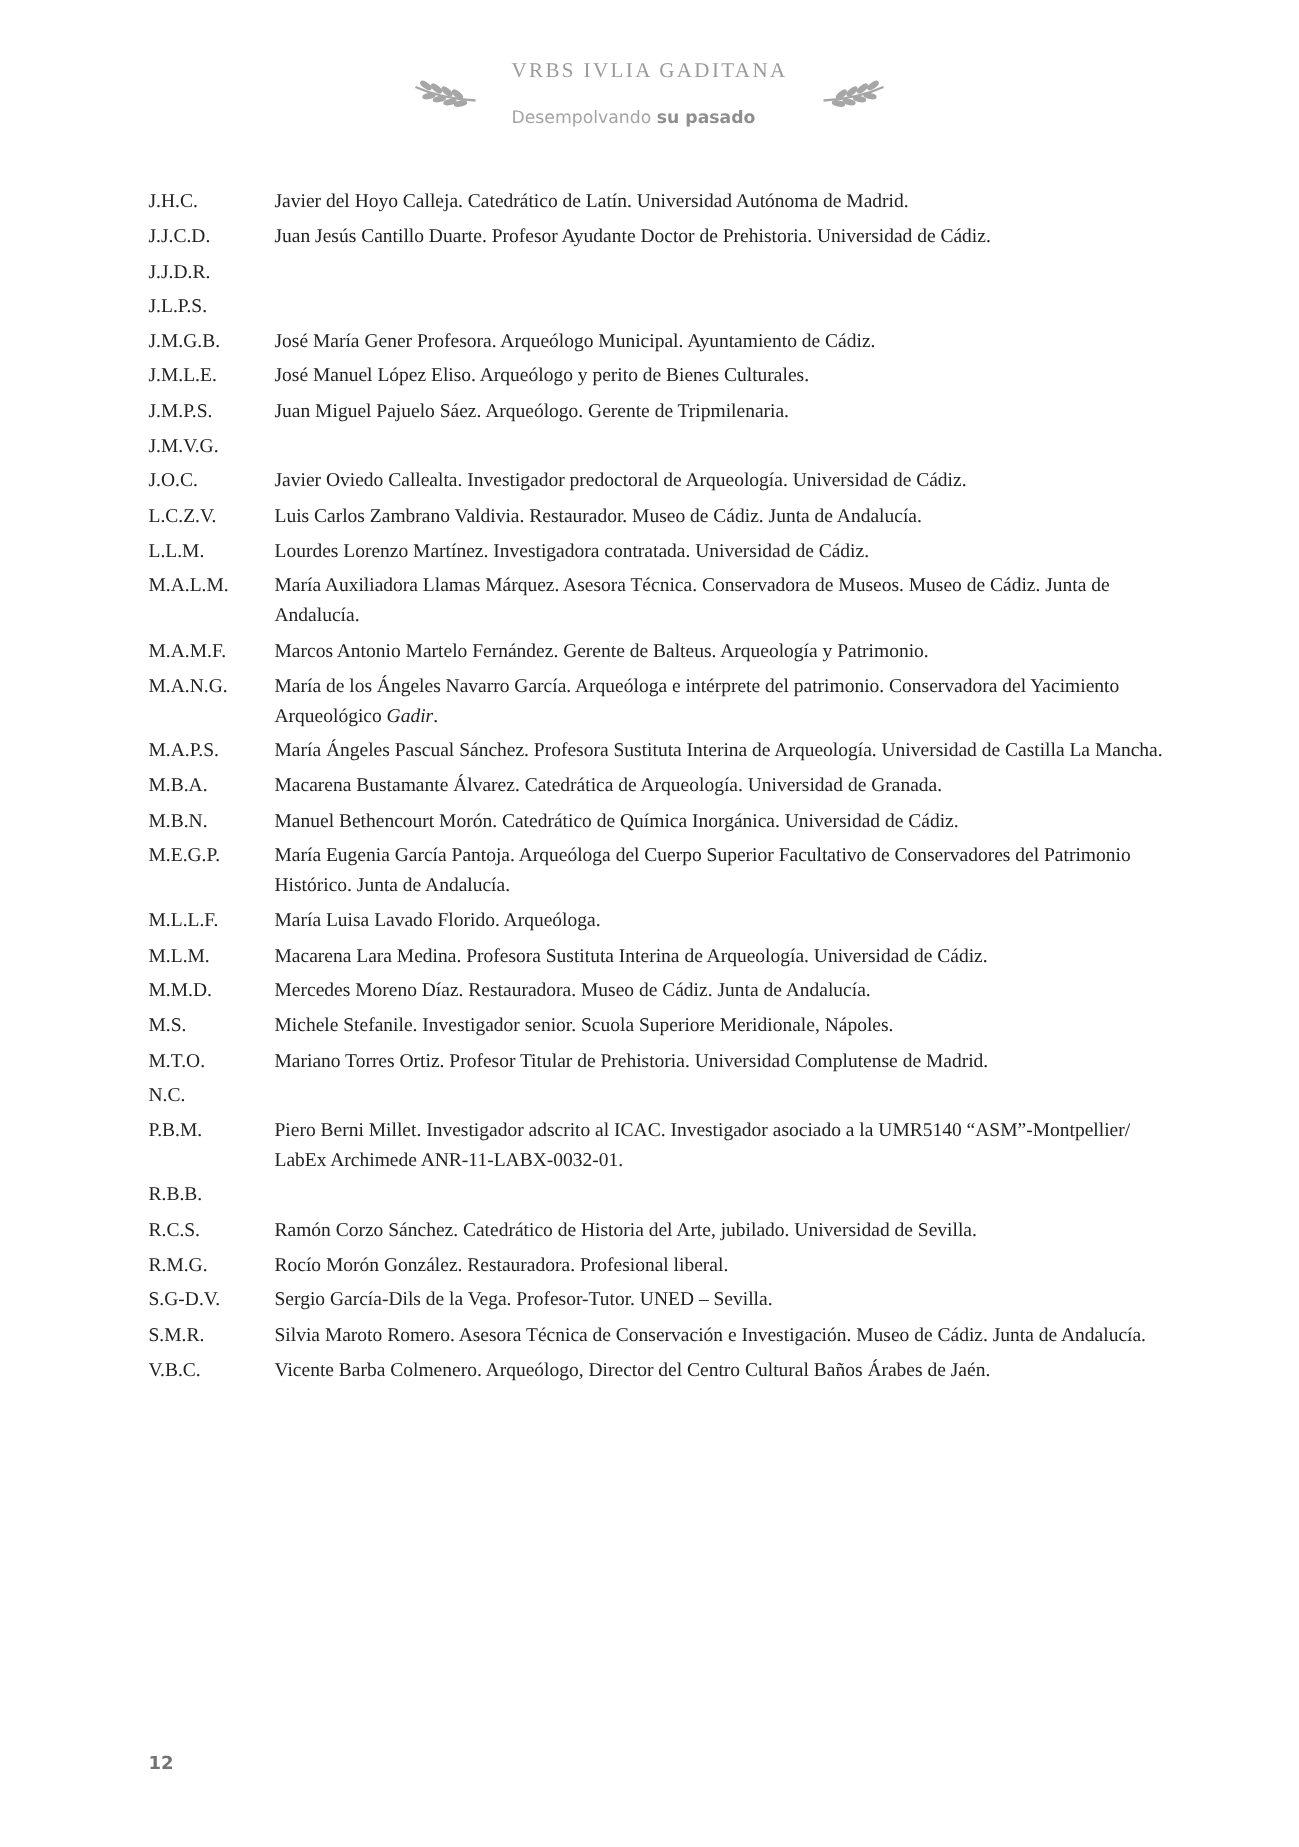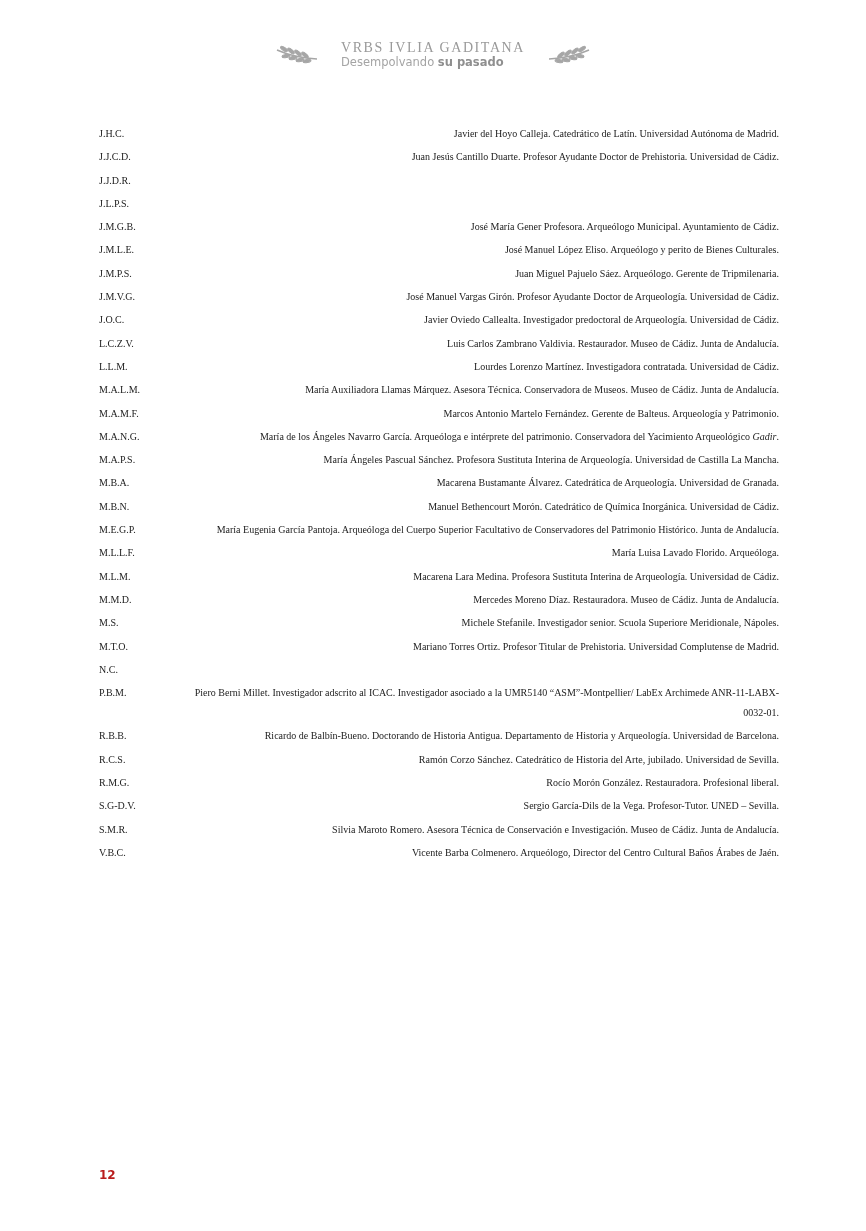--- a/index.html
+++ b/index.html
@@ -8,34 +8,34 @@
       position: absolute; top: 40px; left: 0; width: 866px;
       display: flex; justify-content: center; align-items: center; gap: 22px;
     }
     .laurel { width: 44px; height: 22px; display: block; }
     .header-text { display: flex; flex-direction: column; align-items: flex-start; }
     .header-title {
       font-family: "Liberation Serif", serif; font-size: 14px; letter-spacing: 1.6px;
       color: #9a9a9a; line-height: 15px;
     }
     .header-sub {
-      font-family: "DejaVu Sans", sans-serif; font-size: 11.5px; color: #a4a4a4; line-height: 14px;
+      font-family: "DejaVu Sans", sans-serif; font-size: 11.5px; color: #a4a4a4; line-height: 14px; margin-top: 16px;
     }
     .header-sub b { font-weight: bold; color: #8f8f8f; }
     .entries {
       position: absolute; top: 124px; left: 99px; width: 680px;
-      font-family: "Liberation Serif", serif; font-size: 10px; color: #222;
+      font-family: "Liberation Serif", serif; font-size: 13px; color: #222;
     }
     .entry { display: flex; margin-bottom: 3.3px; line-height: 20px; }
     .abbr { width: 84px; flex: none; }
-    .desc { flex: 1; text-align: right; }
+    .desc { flex: 1; }
     .desc i { font-style: italic; }
     .page-num {
       position: absolute; top: 1168px; left: 99px;
-      font-family: "DejaVu Sans", sans-serif; font-size: 12px; font-weight: bold; color: #b91c1c;
+      font-family: "DejaVu Sans", sans-serif; font-size: 12px; font-weight: bold; color: #737373;
     }
   </style>
 </head>
 <body>
 
 <div class="header">
   <svg class="laurel" viewBox="0 0 44 22">
     <g fill="#a6a6a6" stroke="#a6a6a6" stroke-width="1">
       <path d="M2 6 Q20 14 42 15" fill="none" stroke-width="1.6"></path>
       <ellipse cx="9" cy="5" rx="4" ry="1.6" transform="rotate(35 9 5)"></ellipse>
@@ -89,21 +89,20 @@
   <div class="entry">
       <span class="abbr">J.M.L.E.</span>
       <span class="desc">José Manuel López Eliso. Arqueólogo y perito de Bienes Culturales.</span>
     </div>
   <div class="entry">
       <span class="abbr">J.M.P.S.</span>
       <span class="desc">Juan Miguel Pajuelo Sáez. Arqueólogo. Gerente de Tripmilenaria.</span>
     </div>
   <div class="entry">
       <span class="abbr">J.M.V.G.</span>
-      <span class="desc">José Manuel Vargas Girón. Profesor Ayudante Doctor de Arqueología. Universidad de Cádiz.</span>
     </div>
   <div class="entry">
       <span class="abbr">J.O.C.</span>
       <span class="desc">Javier Oviedo Callealta. Investigador predoctoral de Arqueología. Universidad de Cádiz.</span>
     </div>
   <div class="entry">
       <span class="abbr">L.C.Z.V.</span>
       <span class="desc">Luis Carlos Zambrano Valdivia. Restaurador. Museo de Cádiz. Junta de Andalucía.</span>
     </div>
   <div class="entry">
@@ -160,21 +159,20 @@
     </div>
   <div class="entry">
       <span class="abbr">N.C.</span>
     </div>
   <div class="entry">
       <span class="abbr">P.B.M.</span>
       <span class="desc">Piero Berni Millet. Investigador adscrito al ICAC. Investigador asociado a la UMR5140 “ASM”-Montpellier/ LabEx Archimede ANR-11-LABX-0032-01.</span>
     </div>
   <div class="entry">
       <span class="abbr">R.B.B.</span>
-      <span class="desc">Ricardo de Balbín-Bueno. Doctorando de Historia Antigua. Departamento de Historia y Arqueología. Universidad de Barcelona.</span>
     </div>
   <div class="entry">
       <span class="abbr">R.C.S.</span>
       <span class="desc">Ramón Corzo Sánchez. Catedrático de Historia del Arte, jubilado. Universidad de Sevilla.</span>
     </div>
   <div class="entry">
       <span class="abbr">R.M.G.</span>
       <span class="desc">Rocío Morón González. Restauradora. Profesional liberal.</span>
     </div>
   <div class="entry">

